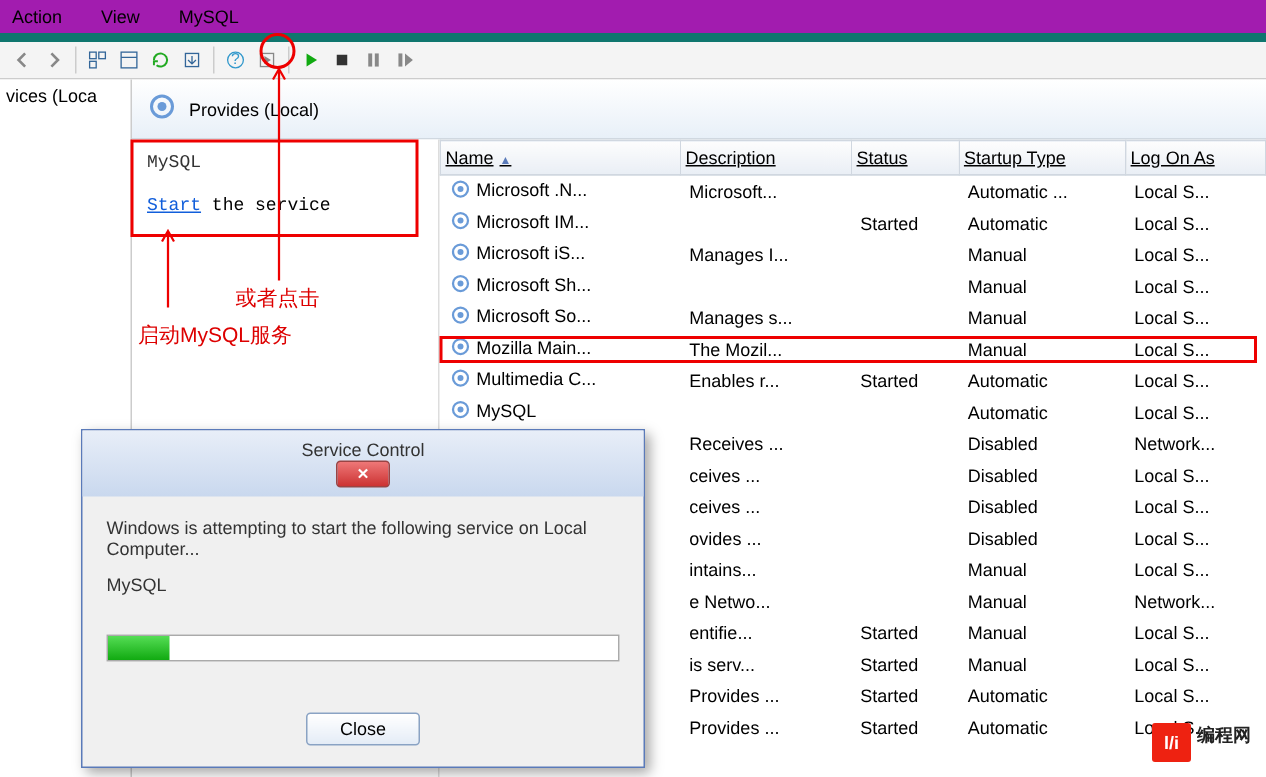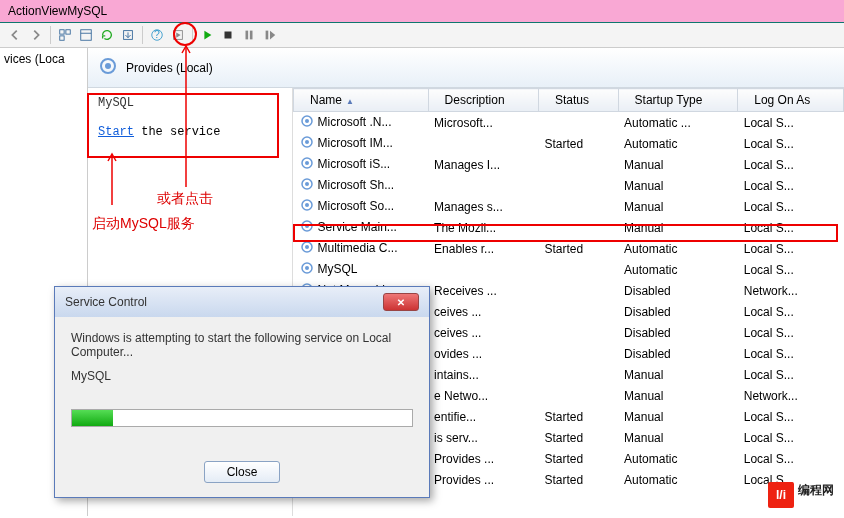--- a/index.html
+++ b/index.html
@@ -1,43 +1,43 @@
 <!DOCTYPE html>
 <html><head>
 <meta charset="utf-8">
 <style>
 * { box-sizing: border-box; margin: 0; padding: 0; font-family: "Segoe UI", Tahoma, sans-serif; font-size: 12px; }
 body { background: #fff; width: 844px; height: 518px; overflow: hidden; position: relative; }
-.menubar { display: flex; gap: 0; padding: 4px 8px; background: #f9a8d4; border-bottom: 1px solid #0f766e; }
+.menubar { display: flex; gap: 26px; padding: 4px 8px; background: #a21caf; border-bottom: 6px solid #0f766e; }
 .menubar span { cursor: default; }
 .toolbar { display: flex; align-items: center; gap: 3px; padding: 3px 6px; background: #f4f4f4; border-bottom: 1px solid #ccc; }
 .tbicon { width: 18px; height: 18px; display: flex; align-items: center; justify-content: center; border: 1px solid transparent; color: #333; }
 .tbicon svg { width: 14px; height: 14px; }
 .divider { width: 1px; height: 18px; background: #ccc; margin: 0 2px; }
 .red-circle { position: absolute; border: 2px solid #e00; border-radius: 50%; pointer-events: none; }
 .red-box { position: absolute; border: 2px solid #e00; pointer-events: none; }
 .main { display: flex; height: calc(100% - 50px); }
 .leftpane { width: 88px; border-right: 1px solid #ccc; padding: 4px; background: #fff; }
 .rightarea { flex: 1; display: flex; flex-direction: column; }
 .svc-header { display: flex; align-items: center; gap: 8px; padding: 8px 10px; background: linear-gradient(#fff,#e8f0f8); border-bottom:1px solid #d0d8e0; }
 .svc-header .gear svg { width:20px; height:20px; }
 .svc-body { display: flex; flex: 1; }
 .svc-left { width: 205px; padding: 8px 10px; border-right: 1px solid #ddd; background:#fff;}
 .svc-left .title { font-weight: 400; color: #666; margin-bottom: 14px; font-size: 12px;}
 .svc-left a { color: #115edb; text-decoration: underline; font-family: "Courier New", monospace; }
 .svc-left .restof { font-family: "Courier New", monospace; }
 .table-wrap { flex: 1; overflow: auto; }
 table { border-collapse: collapse; width: 100%; font-family: "Courier New", monospace; font-size: 12px; }
-thead th { background: linear-gradient(#fdfdfd,#e9eef5); text-align: left; padding: 4px 16px; font-weight: 400; border: 1px solid #d0d7e0; position: sticky; top: 0; }
+thead th { background: linear-gradient(#fdfdfd,#e9eef5); text-align: left; padding: 4px 3px; font-weight: 400; border: 1px solid #d0d7e0; position: sticky; top: 0; text-decoration: underline; }
 thead th .sort { font-size: 8px; color: #5a7ab9; margin-left:4px;}
 tbody td { padding: 2px 6px; white-space: nowrap; }
 .srv-icon { display: inline-block; vertical-align: middle; margin-right: 4px; }
 .srv-icon svg { width:14px; height:14px; }
 .dialog { position: absolute; left: 54px; top: 286px; width: 376px; background: #f0f0f0; border: 1px solid #5a7ab9; box-shadow: 3px 3px 8px rgba(0,0,0,0.35); }
-.dialog-title { background: linear-gradient(#e8eef8,#c9d8ee); padding: 6px 10px; display: flex; justify-content: space-between; align-items: center; font-size: 12px; color:#333;}
+.dialog-title { background: linear-gradient(#e8eef8,#c9d8ee); padding: 6px 10px; display: flex; justify-content: space-between; align-items: center; font-size: 12px; color:#333;flex-direction:column;}
 .dialog-close { width: 36px; height: 18px; background: linear-gradient(#e77,#c33); border: 1px solid #944; border-radius: 3px; display:flex;align-items:center;justify-content:center;color:#fff;font-weight:bold;font-size:10px;}
 .dialog-body { padding: 14px 16px; font-size: 11.5px; color:#333; font-family: "Segoe UI", Tahoma, sans-serif;}
 .progress { width: 100%; height: 18px; border: 1px solid #aaa; background: #fff; margin: 26px 0 12px; }
 .progress-fill { height: 100%; width: 12%; background: linear-gradient(#5d5,#1a1); }
 .dialog-btns { display:flex; justify-content:center; padding: 8px 0 14px; }
 .dialog-btn { padding: 3px 22px; background: linear-gradient(#fff,#e4ecf6); border: 1px solid #8aa3c4; border-radius: 3px; }
 .annot { position:absolute; color:#d00; font-family: "SimSun","Microsoft YaHei",sans-serif; font-size: 14px; pointer-events:none;}
 .arrow { position:absolute; pointer-events:none;}
 .watermark { position:absolute; right:10px; bottom:10px; display:flex; align-items:flex-start; gap:4px; font-family: "Microsoft YaHei",sans-serif; font-size: 16px; font-weight:700; color:#222;}
 .watermark .logo { width:26px; height:26px; background:#e21; display:flex; align-items:center; justify-content:center;color:#fff;font-size:12px;font-weight:bold;border-radius:2px;}
@@ -206,21 +206,21 @@
                     </svg></span><span>Microsoft So...</span></td>
                 <td>Manages s...</td>
                 <td></td>
                 <td>Manual</td>
                 <td>Local S...</td>
               </tr>
               <tr>
                 <td><span class="srv-icon"><svg viewBox="0 0 14 14">
                       <circle cx="7" cy="7" r="5" fill="none" stroke="#6a9bd8" stroke-width="1.5"></circle>
                       <circle cx="7" cy="7" r="2" fill="#6a9bd8"></circle>
-                    </svg></span><span>Service Main...</span></td>
+                    </svg></span><span>Mozilla Main...</span></td>
                 <td>The Mozil...</td>
                 <td></td>
                 <td>Manual</td>
                 <td>Local S...</td>
               </tr>
               <tr>
                 <td><span class="srv-icon"><svg viewBox="0 0 14 14">
                       <circle cx="7" cy="7" r="5" fill="none" stroke="#6a9bd8" stroke-width="1.5"></circle>
                       <circle cx="7" cy="7" r="2" fill="#6a9bd8"></circle>
                     </svg></span><span>Multimedia C...</span></td>

